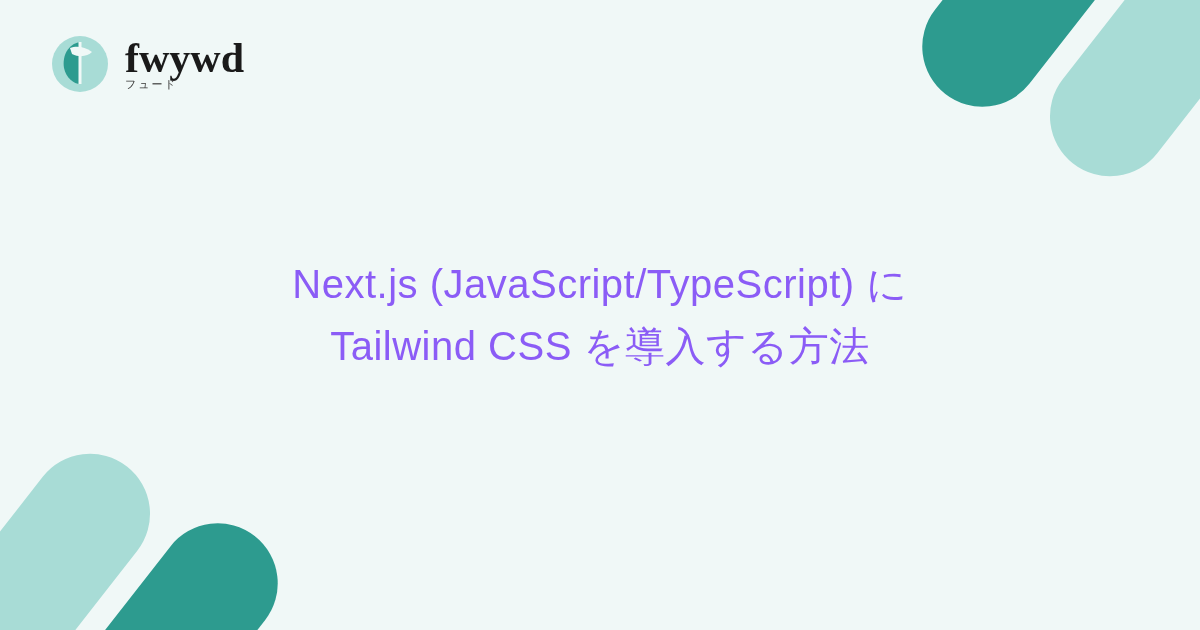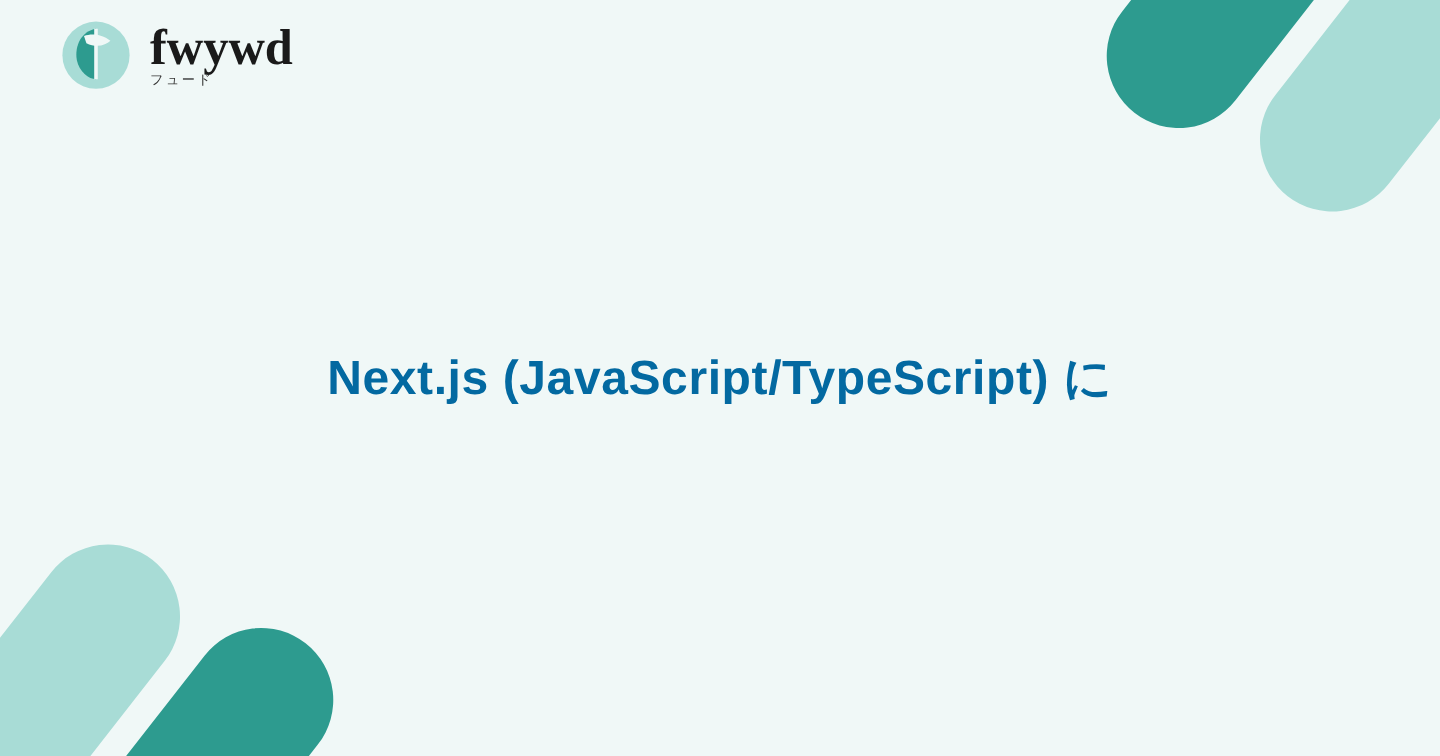--- a/index.html
+++ b/index.html
@@ -46,21 +46,21 @@
     .pill-bottom-light {
       background: #a8dcd6;
       width: 120px;
       height: 250px;
       bottom: -60px;
       left: -10px;
       transform: rotate(38deg);
     }
     .logo {
       position: absolute;
-      top: 16px;
+      top: 34px;
       left: 50px;
       display: flex;
       align-items: center;
       gap: 15px;
     }
     .logo-mark {
       width: 60px;
       height: 60px;
       position: relative;
     }
@@ -87,22 +87,22 @@
       top: 50%;
       left: 50%;
       transform: translate(-50%, -50%);
       text-align: center;
       width: 100%;
       padding: 0 60px;
     }
     .title-line {
       display: block;
       font-size: 40px;
-      font-weight: 700;
-      color: #0369a1;
+      font-weight: 400;
+      color: #8b5cf6;
       line-height: 1.55;
       letter-spacing: 0.5px;
     }
   </style>
 </head>
 <body>
 
 <div class="pill pill-top-dark"></div>
 <div class="pill pill-top-light"></div>
 <div class="pill pill-bottom-dark"></div>
@@ -118,13 +118,14 @@
     </svg>
   </div>
   <div class="logo-text-group">
     <div class="logo-script">fwywd</div>
     <div class="logo-sub">フュード</div>
   </div>
 </div>
 
 <div class="title-container">
   <span class="title-line">Next.js (JavaScript/TypeScript) に</span>
+  <span class="title-line">Tailwind CSS を導入する方法</span>
 </div>
 
 </body></html>

